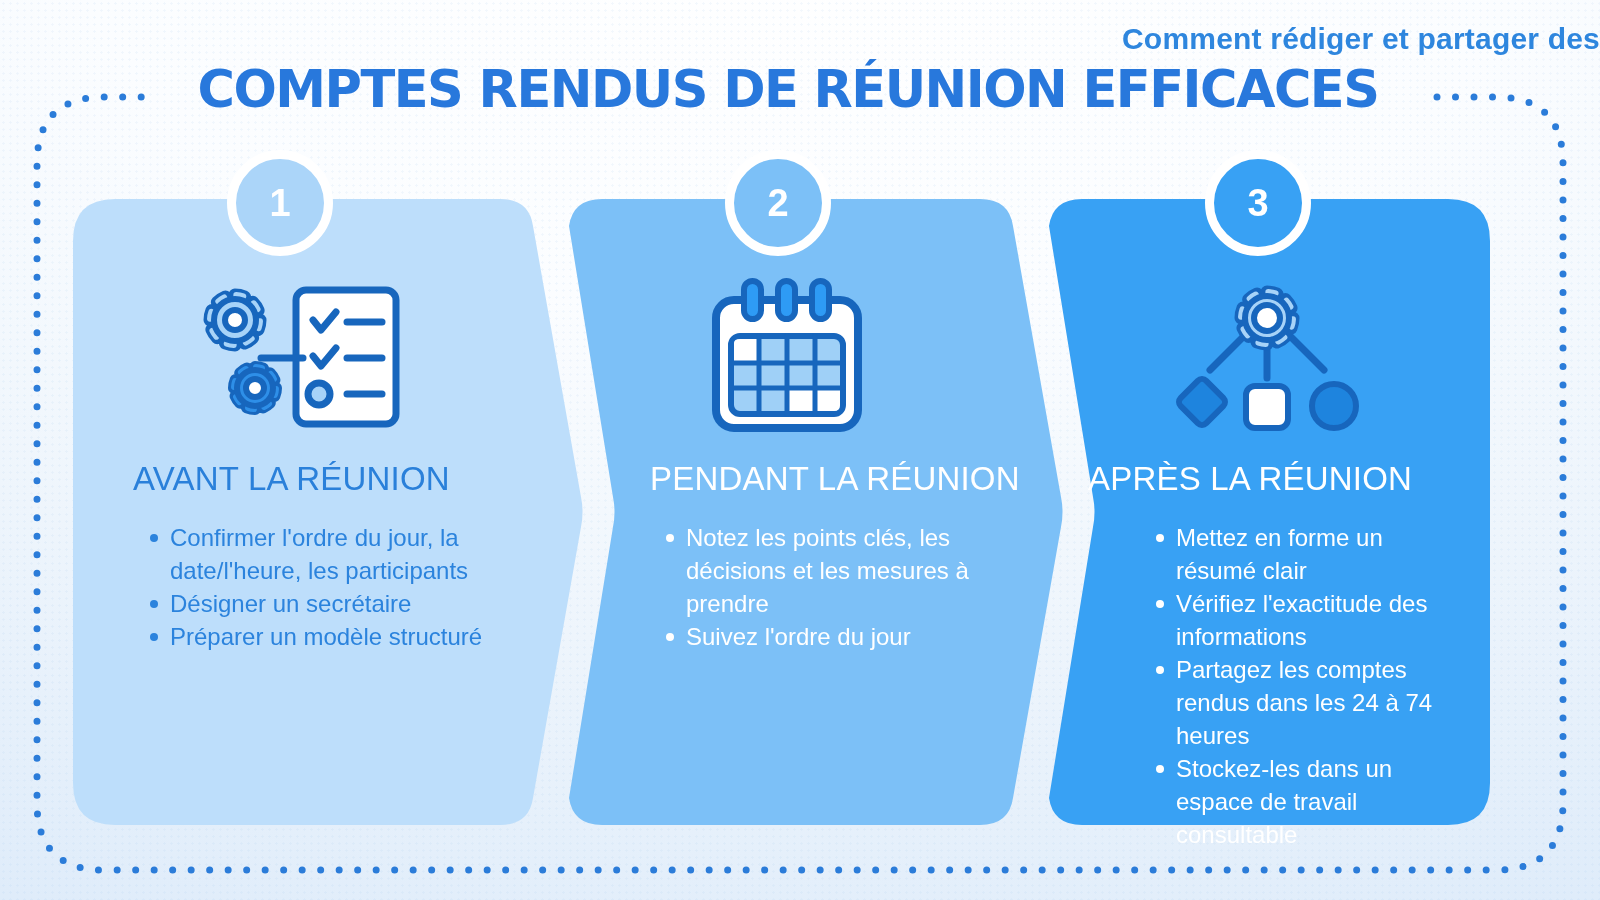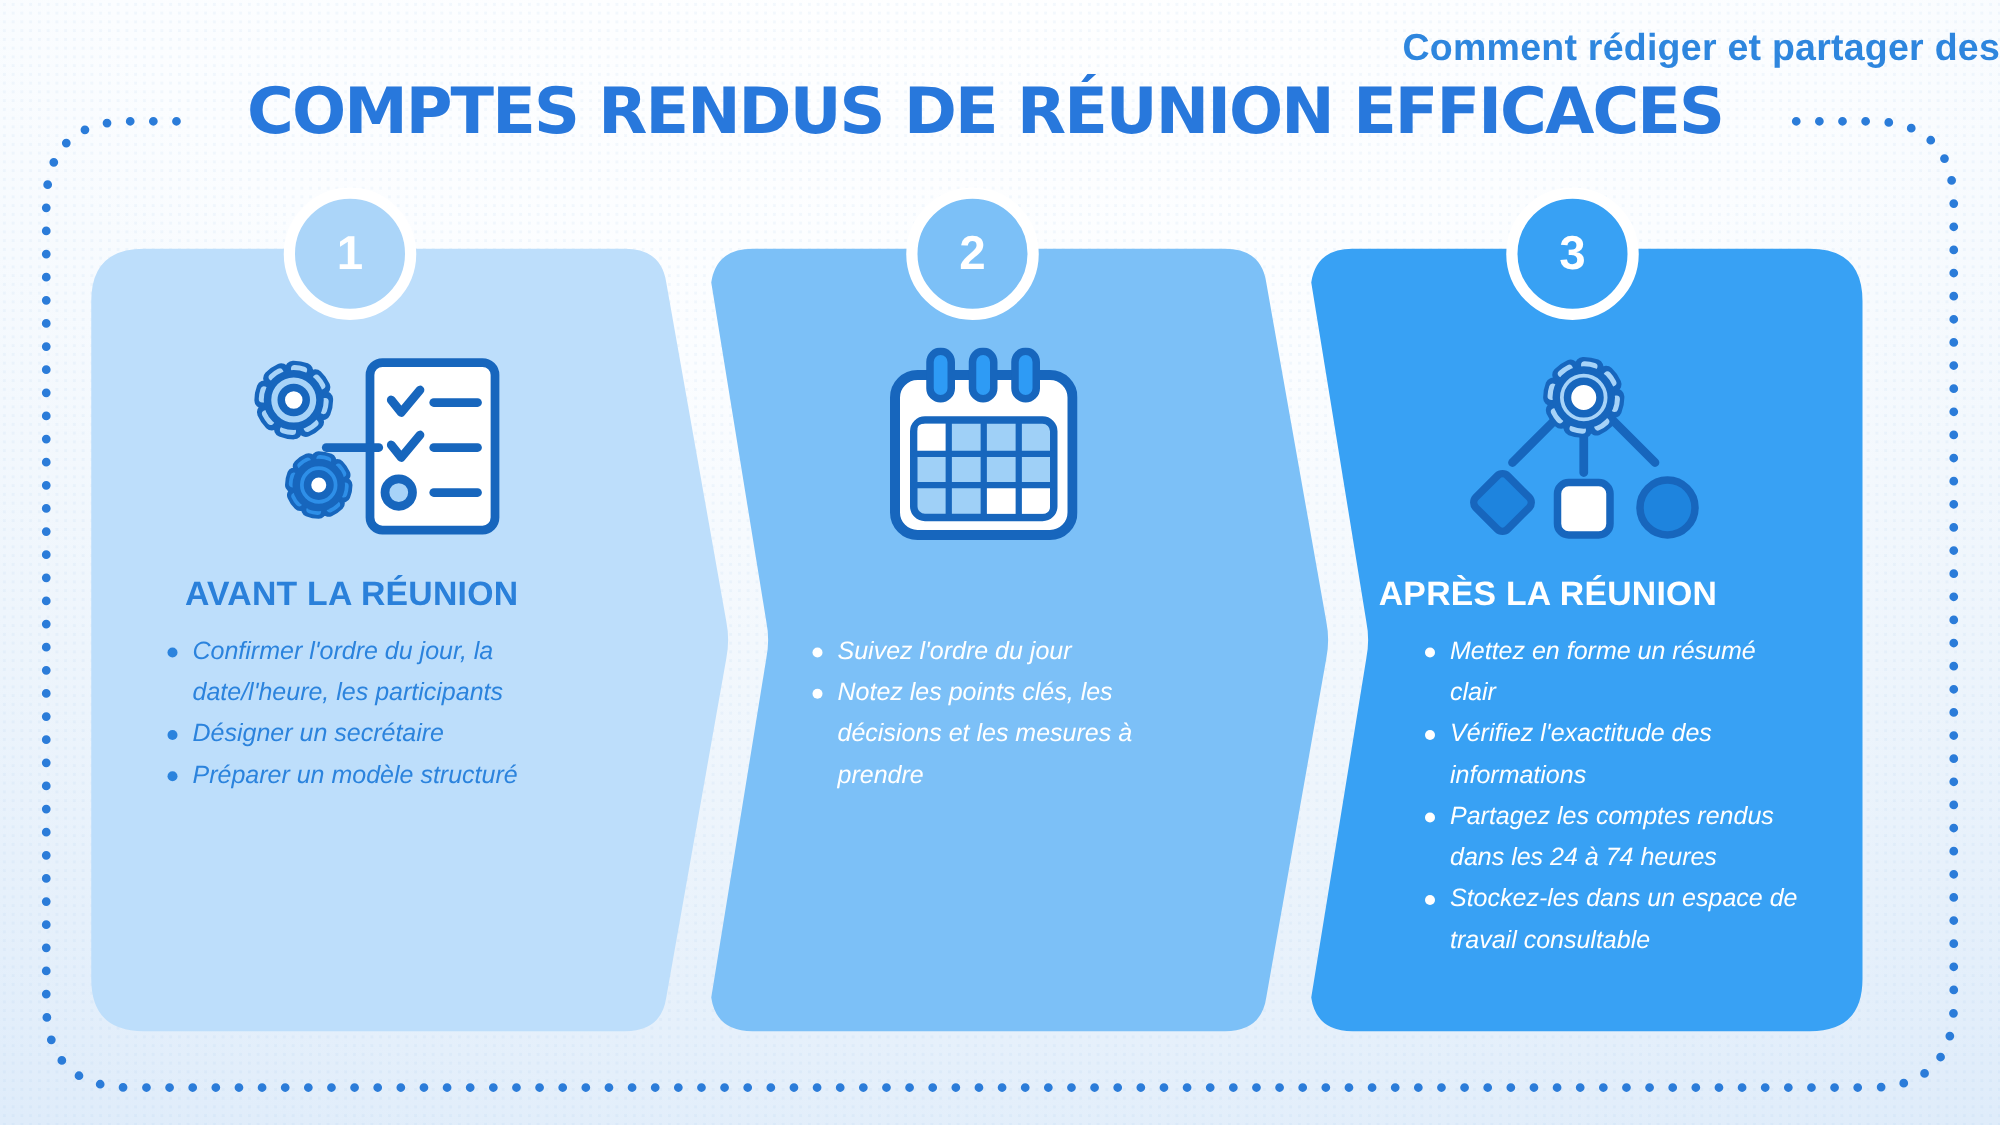--- a/index.html
+++ b/index.html
@@ -35,27 +35,27 @@
     color:#fff;font-size:38px;font-weight:700;
   }
   .badge-1{left:227px;background:#abd5f9;}
   .badge-2{left:725px;background:#7cc0f7;}
   .badge-3{left:1205px;background:#38a1f4;}
 
   .icon-wrap{position:absolute;}
 
   
   .step-title{
-    position:absolute;font-size:27px;font-weight:700;letter-spacing:.2px;white-space:nowrap;margin-left:15px;
+    position:absolute;font-size:33px;font-weight:400;letter-spacing:.2px;white-space:nowrap;
   }
   .t-blue{color:#2a80da;}
   .t-white{color:#ffffff;}
   .bullets{
-    position:absolute;margin:0;padding:0;list-style:none;
-    font-size:20px;line-height:33px;font-style:italic;
+    position:absolute;margin:16px;padding:0;list-style:none;
+    font-size:24px;line-height:33px;
   }
   .bullets li{position:relative;padding-left:24px;}
   .bullets li::before{
     content:"";position:absolute;left:4px;top:13px;width:8px;height:8px;border-radius:50%;
     background:currentColor;
   }
   .b1{left:130px;top:505px;width:345px;color:#2b83dd;}
   .b2{left:646px;top:505px;width:330px;color:#ffffff;}
   .b3{left:1136px;top:505px;width:306px;color:#ffffff;}
   .title-1{left:133px;top:460px;}
@@ -175,23 +175,24 @@
     </svg>
   </div>
 
   <div class="step-title t-blue title-1">AVANT LA RÉUNION</div>
   <ul class="bullets b1">
     <li>Confirmer l'ordre du jour, la date/l'heure, les participants</li>
     <li>Désigner un secrétaire</li>
     <li>Préparer un modèle structuré</li>
   </ul>
 
+  <div class="step-title t-white title-2">PENDANT LA RÉUNION</div>
   <ul class="bullets b2">
+    <li>Notez les points clés, les décisions et les mesures à prendre</li>
     <li>Suivez l'ordre du jour</li>
-    <li>Notez les points clés, les décisions et les mesures à prendre</li>
   </ul>
 
   <div class="step-title t-white title-3">APRÈS LA RÉUNION</div>
   <ul class="bullets b3">
     <li>Mettez en forme un résumé clair</li>
     <li>Vérifiez l'exactitude des informations</li>
     <li>Partagez les comptes rendus dans les 24 à 74 heures</li>
     <li>Stockez-les dans un espace de travail consultable</li>
   </ul>
 

